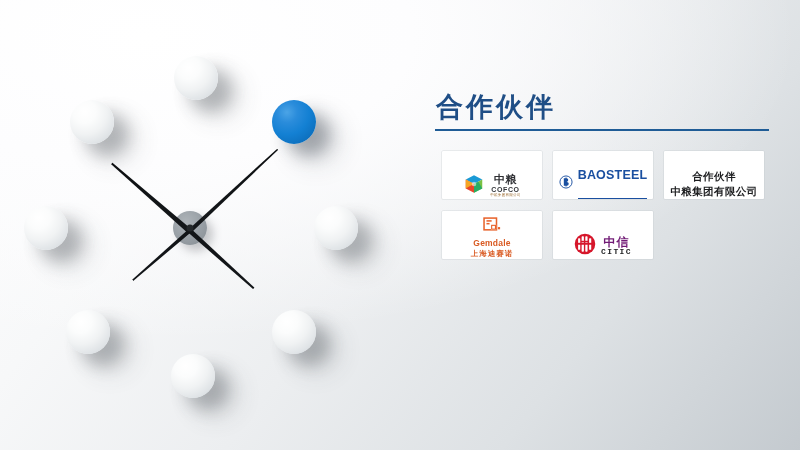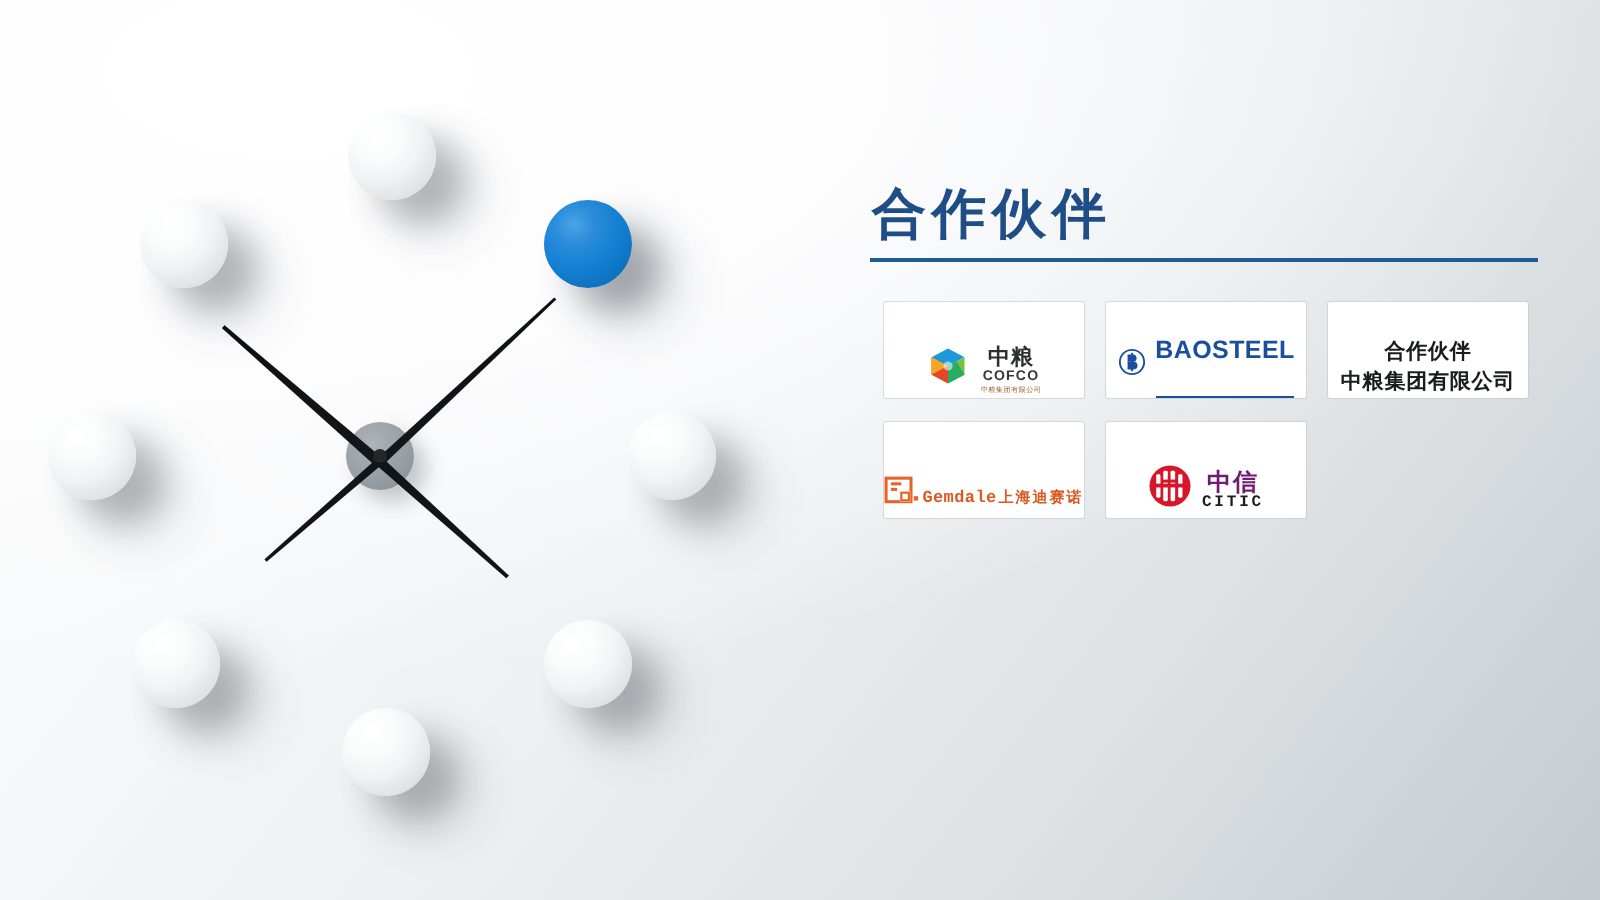--- a/index.html
+++ b/index.html
@@ -213,24 +213,23 @@
     color: #1b1c1e;
     font-size: 10.5px;
     font-weight: 700;
     line-height: 1.45;
     letter-spacing: 0.4px;
   }
 
   
   .gemdale-stack {
     display: flex;
-    flex-direction: row;
+    flex-direction: column;
     align-items: center;
     gap: 1px;
-    font-family: Liberation Mono, monospace;
   }
   .gemdale-en {
     font-size: 8.5px;
     font-weight: 700;
     color: #d95a22;
     letter-spacing: 0.2px;
   }
   .gemdale-cn {
     font-size: 7.5px;
     font-weight: 700;

